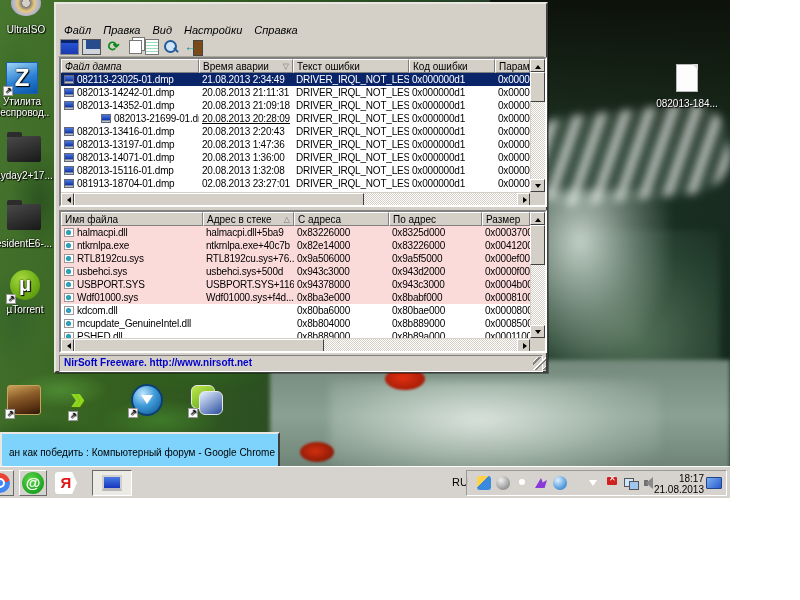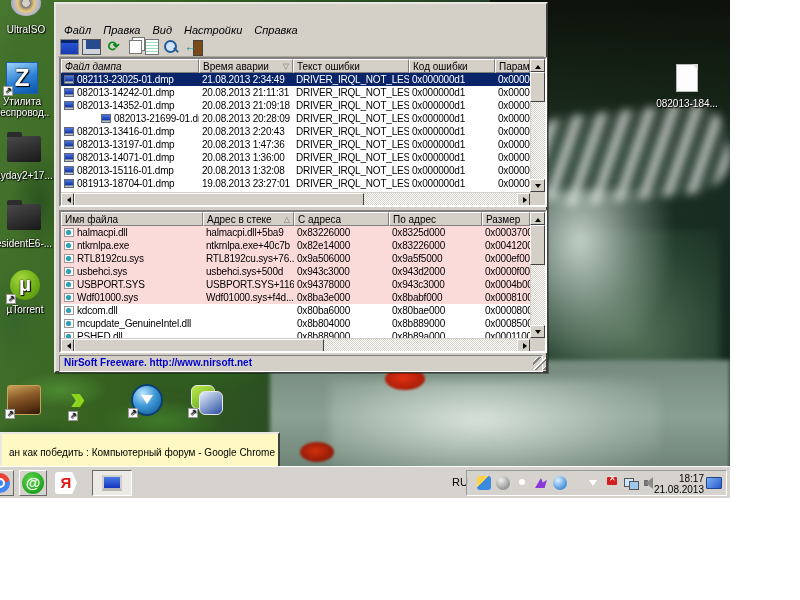--- a/index.html
+++ b/index.html
@@ -166,21 +166,21 @@
 
   .statusbar { position:absolute; left:3px; right:3px; top:351px; height:17px; display:flex; gap:3px; font-size:10px; }
   .status-pane { border:1px solid; border-color:#808080 #fff #fff #808080; padding:1px 4px; background:#d4d0c8;
     white-space:nowrap; overflow:hidden; }
   .status-left { width:282px; }
   .status-right { flex:1; color:#0000cc; font-weight:bold; }
   .grip { position:absolute; right:0px; bottom:1px; width:13px; height:13px;
     background:repeating-linear-gradient(135deg, transparent 0 3px, #fff 3px 4px, #808080 4px 6px); }
 
   
-  .chrome-strip { position:absolute; left:0; top:432px; width:280px; height:36px; background:#fef9c3;
+  .chrome-strip { position:absolute; left:0; top:432px; width:280px; height:36px; background:#7dd3fc;
     border:2px solid; border-color:#e9e7e2 #3f3f3f #3f3f3f #e9e7e2; font-size:10px; color:#000;
     padding:13px 0 0 7px; white-space:nowrap; overflow:hidden; }
 
   
   .taskbar { position:absolute; left:0; top:466px; width:730px; height:32px; background:#d6d3ce;
     border-top:1px solid #fff; }
   .ql-btn { position:absolute; top:3px; width:28px; height:26px; background:#d6d3ce; border:1px solid;
     border-color:#fff #6a6a6a #6a6a6a #fff; display:flex; align-items:center; justify-content:center; }
   .chrome-ico { width:20px; height:20px; border-radius:50%;
     background:conic-gradient(from -40deg, #ea4335 0 33%, #4285f4 33% 66%, #34a853 66% 85%, #fbbc05 85% 100%); position:relative; }
@@ -368,21 +368,21 @@
             </div>
             <div class="lv-row">
               <span class="cell" style="width: 138px;"><span class="mini mini-bsv"></span>082013-14352-01.dmp</span>
               <span class="cell" style="width: 94px;">20.08.2013 21:09:18</span>
               <span class="cell" style="width: 116px;">DRIVER_IRQL_NOT_LESS...</span>
               <span class="cell" style="width: 86px;">0x000000d1</span>
               <span class="cell" style="width: 35px;">0x000002</span>
             </div>
             <div class="lv-row">
               <span class="cell" style="width: 138px; padding-left: 40px;"><span class="mini mini-bsv"></span>082013-21699-01.dmp</span>
-              <span class="cell" style="width: 94px;">20.08.2013 20:28:09</span>
+              <span class="cell" style="width: 94px; text-decoration: underline;">20.08.2013 20:28:09</span>
               <span class="cell" style="width: 116px;">DRIVER_IRQL_NOT_LESS...</span>
               <span class="cell" style="width: 86px;">0x000000d1</span>
               <span class="cell" style="width: 35px;">0x000002</span>
             </div>
             <div class="lv-row">
               <span class="cell" style="width: 138px;"><span class="mini mini-bsv"></span>082013-13416-01.dmp</span>
               <span class="cell" style="width: 94px;">20.08.2013 2:20:43</span>
               <span class="cell" style="width: 116px;">DRIVER_IRQL_NOT_LESS...</span>
               <span class="cell" style="width: 86px;">0x000000d1</span>
               <span class="cell" style="width: 35px;">0x000002</span>
@@ -403,21 +403,21 @@
             </div>
             <div class="lv-row">
               <span class="cell" style="width: 138px;"><span class="mini mini-bsv"></span>082013-15116-01.dmp</span>
               <span class="cell" style="width: 94px;">20.08.2013 1:32:08</span>
               <span class="cell" style="width: 116px;">DRIVER_IRQL_NOT_LESS...</span>
               <span class="cell" style="width: 86px;">0x000000d1</span>
               <span class="cell" style="width: 35px;">0x000002</span>
             </div>
             <div class="lv-row">
               <span class="cell" style="width: 138px;"><span class="mini mini-bsv"></span>081913-18704-01.dmp</span>
-              <span class="cell" style="width: 94px;">19.08.2013 23:27:01</span>
+              <span class="cell" style="width: 94px;">02.08.2013 23:27:01</span>
               <span class="cell" style="width: 116px;">DRIVER_IRQL_NOT_LESS...</span>
               <span class="cell" style="width: 86px;">0x000000d1</span>
               <span class="cell" style="width: 35px;">0x000002</span>
             </div>
           </div>
       <div class="vscroll">
         <span class="sb-btn sb-up" style="top:0; right:0;"></span>
         <span class="sb-thumb" style="top:13px; right:0; width:15px; height:30px;"></span>
         <span class="sb-btn sb-down" style="bottom:0; right:0;"></span>
       </div>

